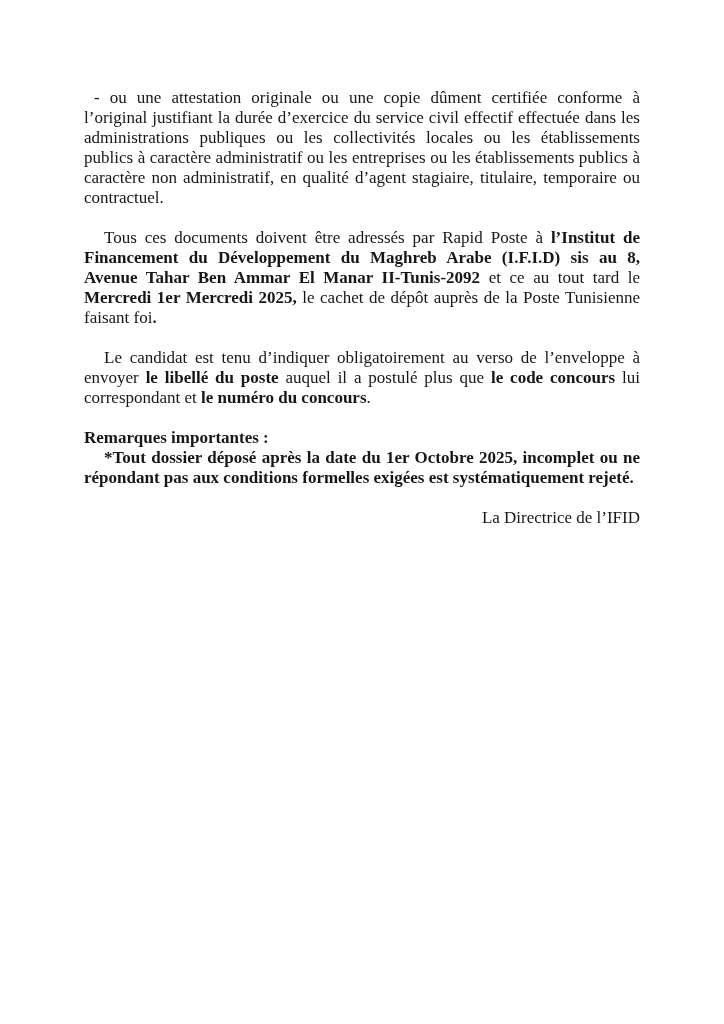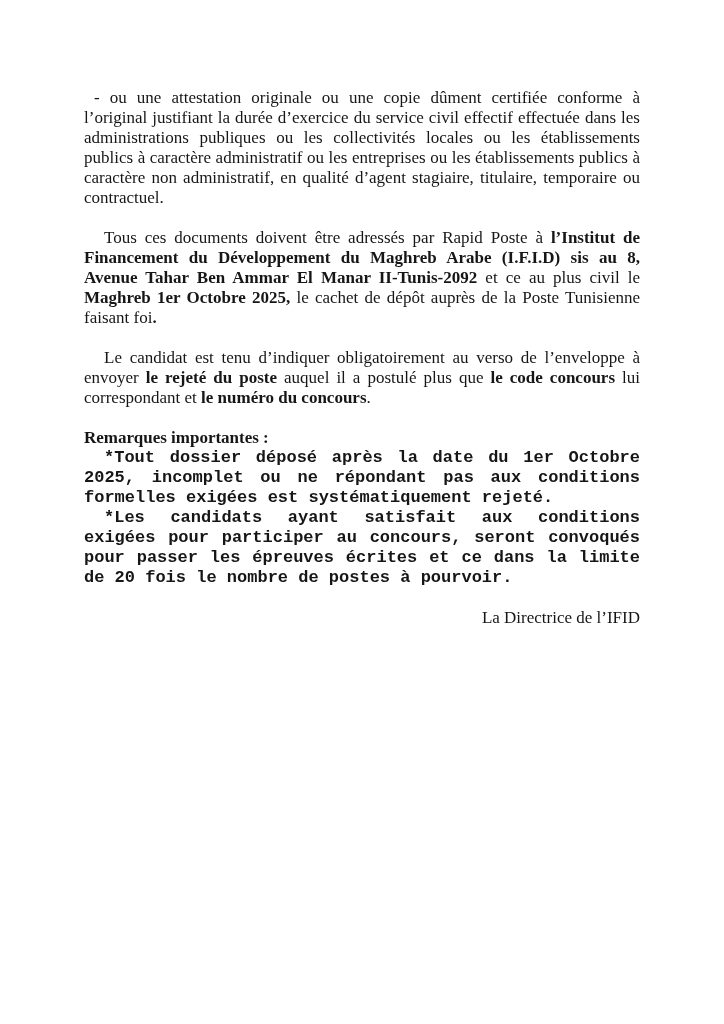--- a/index.html
+++ b/index.html
@@ -27,48 +27,46 @@
     text-align: justify;
   }
   .para {
     margin: 0 0 20px 0;
   }
   .indent-sm { text-indent: 10px; }
   .indent-md { text-indent: 20px; }
   .bold-para {
     font-weight: bold;
     margin: 0;
-    font-family: Liberation Mono, monospace;
   }
   .remarks-heading {
     font-weight: bold;
     margin: 0;
   }
   .signature {
     margin-top: 20px;
     text-align: right;
     font-weight: normal;
   }
   b { font-weight: bold; }
 </style>
 </head>
 <body>
 
 <div class="page">
   <div class="content">
 
     <p class="para indent-sm"><span>- ou une attestation originale ou une copie dûment certifiée conforme à l’original justifiant la durée d’exercice du service civil effectif effectuée dans les administrations publiques ou les collectivités locales ou les établissements publics à caractère administratif ou les entreprises ou les établissements publics à caractère non administratif, en qualité d’agent stagiaire, titulaire, temporaire ou contractuel.</span></p>
 
-    <p class="para indent-md"><span>Tous ces documents doivent être adressés par Rapid Poste à </span><b>l’Institut de Financement du Développement du Maghreb Arabe (I.F.I.D) sis au 8, Avenue Tahar Ben Ammar El Manar II-Tunis-2092</b><span> et ce au plus civil le </span><b>Maghreb 1er Octobre 2025,</b><span> le cachet de dépôt auprès de la Poste Tunisienne faisant foi</span><b>.</b></p>
+    <p class="para indent-md"><span>Tous ces documents doivent être adressés par Rapid Poste à </span><b>l’Institut de Financement du Développement du Maghreb Arabe (I.F.I.D) sis au 8, Avenue Tahar Ben Ammar El Manar II-Tunis-2092</b><span> et ce au tout tard le </span><b>Mercredi 1er Mercredi 2025,</b><span> le cachet de dépôt auprès de la Poste Tunisienne faisant foi</span><b>.</b></p>
 
-    <p class="para indent-md"><span>Le candidat est tenu d’indiquer obligatoirement au verso de l’enveloppe à envoyer </span><b>le rejeté du poste</b><span> auquel il a postulé plus que </span><b>le code concours</b><span> lui correspondant et </span><b>le numéro du concours</b><span>.</span></p>
+    <p class="para indent-md"><span>Le candidat est tenu d’indiquer obligatoirement au verso de l’enveloppe à envoyer </span><b>le libellé du poste</b><span> auquel il a postulé plus que </span><b>le code concours</b><span> lui correspondant et </span><b>le numéro du concours</b><span>.</span></p>
 
     <p class="remarks-heading">Remarques importantes :</p>
 
     <p class="bold-para indent-md">*Tout dossier déposé après la date du 1er Octobre 2025, incomplet ou ne répondant pas aux conditions formelles exigées est systématiquement rejeté.</p>
 
 
-    <p class="bold-para indent-md">*Les candidats ayant satisfait aux conditions exigées pour participer au concours, seront convoqués pour passer les épreuves écrites et ce dans la limite de 20 fois le nombre de postes à pourvoir.</p>
 
     <p class="signature">La Directrice de l’IFID</p>
 
   </div>
 </div>
 
 </body></html>

